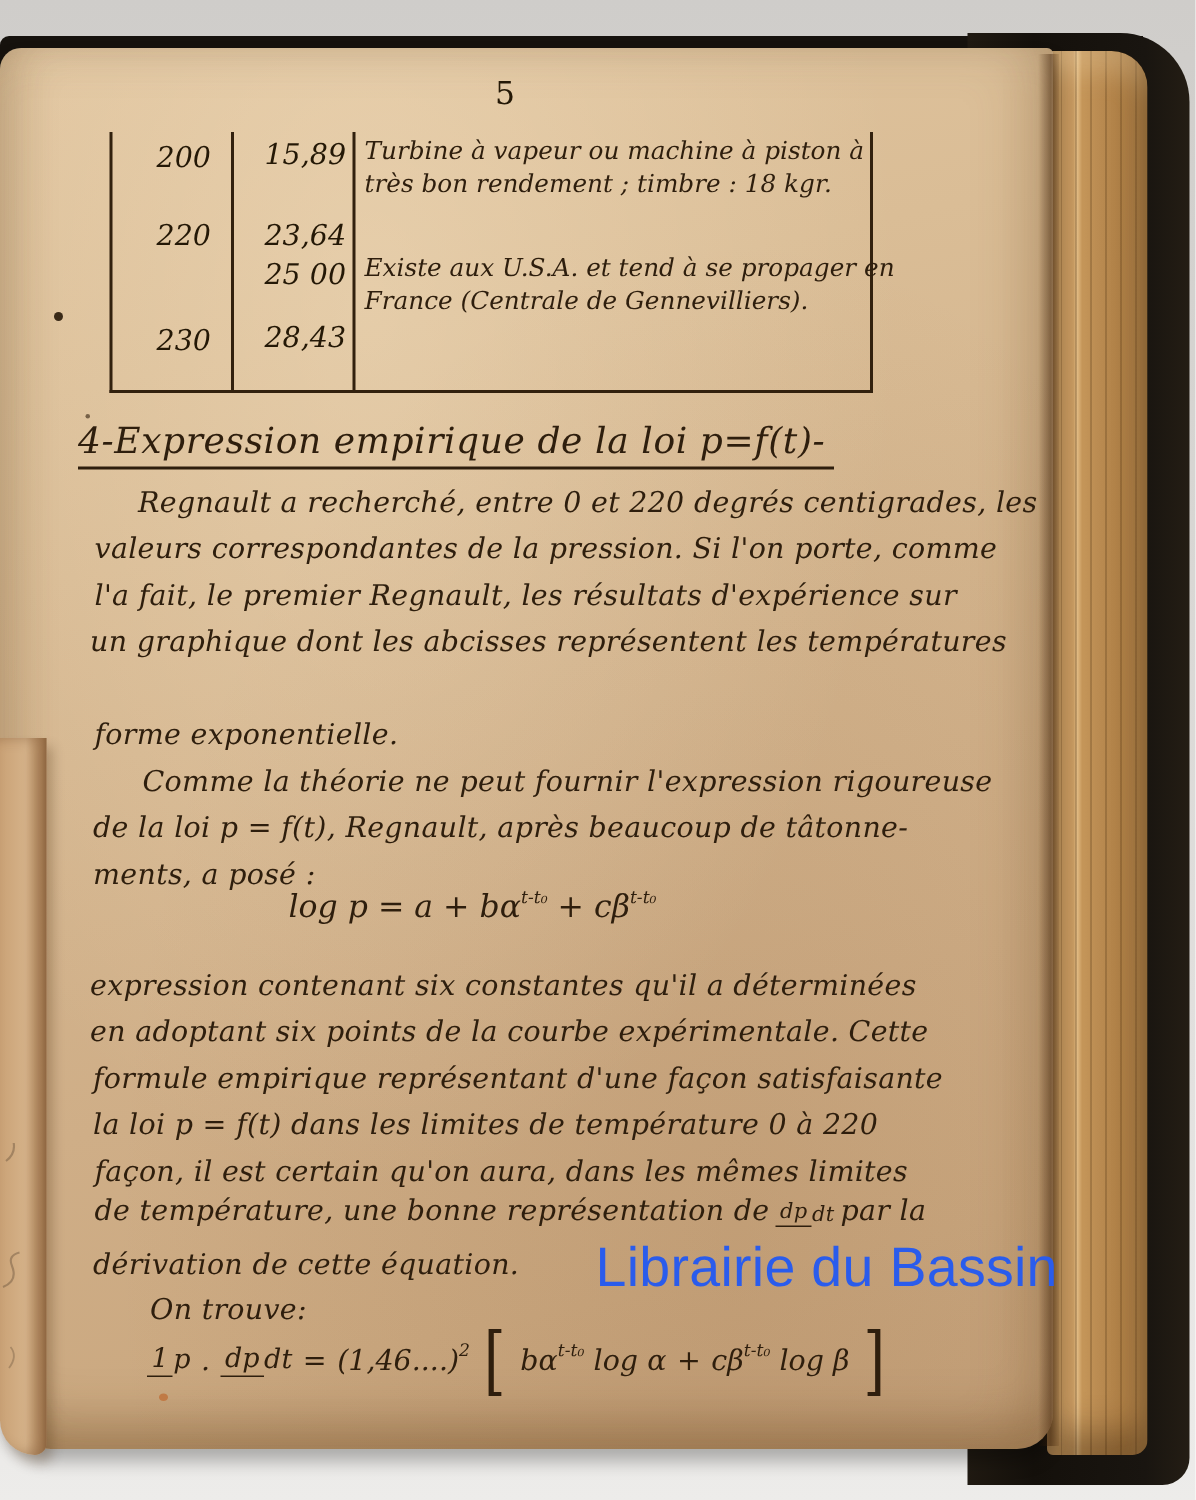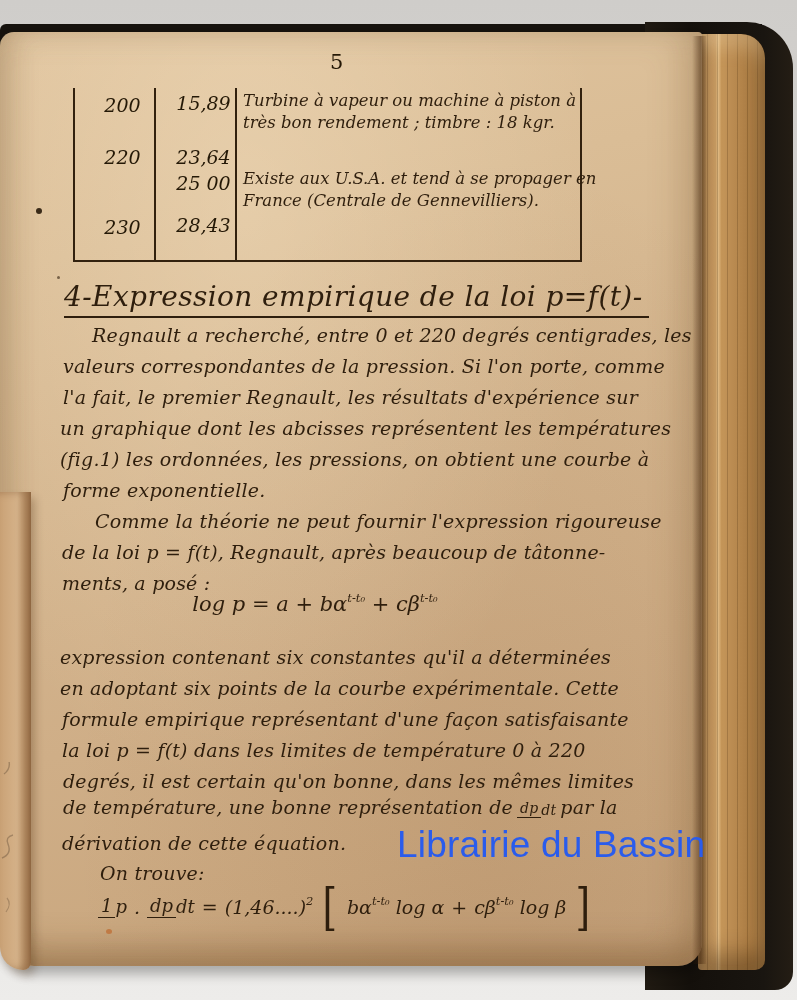--- a/index.html
+++ b/index.html
@@ -46,21 +46,21 @@
     box-shadow:inset -7px 0 9px rgba(90,50,20,0.35), 4px 6px 8px rgba(60,30,5,0.25);
   }
   .speck{position:absolute;border-radius:50%;}
   .speck-a{left:36px;top:176px;width:6px;height:6px;background:#3a2a18;}
   .speck-b{left:57px;top:244px;width:3px;height:3px;background:#4a3722;opacity:.7;}
   .speck-c{left:106px;top:897px;width:6px;height:5px;background:#c07a45;}
   
   .hw{font-style:italic;color:var(--ink);}
   .line{position:absolute;white-space:nowrap;font-size:19px;letter-spacing:0.2px;line-height:1;}
   .page-number{position:absolute;left:330px;top:18px;font-size:21px;font-style:normal;color:#241806;}
-  .heading{position:absolute;left:64px;top:248px;font-size:28px;letter-spacing:0.4px;border-bottom:2px solid var(--ink);padding:0 6px 3px 0;white-space:nowrap;}
+  .heading{position:absolute;left:52px;top:248px;font-size:24px;letter-spacing:0.4px;border-bottom:2px solid var(--ink);padding:0 6px 3px 0;white-space:nowrap;}
   
   .data-table{position:absolute;left:73px;top:56px;width:509px;height:174px;border-left:2px solid #32210e;border-right:2px solid #32210e;border-bottom:2px solid #32210e;}
   .col-div{position:absolute;top:0;bottom:0;width:2px;background:#32210e;}
   .col-div.d1{left:79px;}
   .col-div.d2{left:160px;}
   .tcell{position:absolute;white-space:nowrap;font-size:19px;color:#241806;padding-left:16px;}
   .tcell.temp{left:0;width:79px;text-align:center;}
   .tcell.press{left:81px;width:79px;text-align:center;}
   .tnote{position:absolute;left:168px;right:6px;font-size:16.5px;line-height:22px;color:var(--ink);font-style:italic;white-space:nowrap;}
   
@@ -107,37 +107,36 @@
     <div class="tnote" style="top:80px;">Existe aux U.S.A. et tend à se propager en</div>
     <div class="tnote" style="top:102px;">France (Centrale de Gennevilliers).</div>
   </div>
 
   <div class="hw heading">4-Expression empirique de la loi p=f(t)-</div>
 
   <div class="hw line" style="left:92px;top:294px;">Regnault a recherché, entre 0 et 220 degrés centigrades, les</div>
   <div class="hw line" style="left:63px;top:325px;">valeurs correspondantes de la pression. Si l'on porte, comme</div>
   <div class="hw line" style="left:63px;top:356px;">l'a fait, le premier Regnault, les résultats d'expérience sur</div>
   <div class="hw line" style="left:60px;top:387px;">un graphique dont les abcisses représentent les températures</div>
-  <div class="hw line" style="left:60px;top:418px;">(fig.1) les ordonnées, les pressions, on obtient une courbe à</div>
   <div class="hw line" style="left:63px;top:449px;">forme exponentielle.</div>
 
   <div class="hw line" style="left:95px;top:480px;">Comme la théorie ne peut fournir l'expression rigoureuse</div>
   <div class="hw line" style="left:62px;top:511px;">de la loi p = f(t), Regnault, après beaucoup de tâtonne-</div>
   <div class="hw line" style="left:62px;top:542px;">ments, a posé :</div>
 
   <div class="hw formula1">
     <span>log p = a + bα</span><span class="sup">t-t₀</span>
     <span>+ cβ</span><span class="sup">t-t₀</span>
   </div>
 
   <div class="hw line" style="left:60px;top:616px;">expression contenant six constantes qu'il a déterminées</div>
   <div class="hw line" style="left:60px;top:647px;">en adoptant six points de la courbe expérimentale. Cette</div>
   <div class="hw line" style="left:62px;top:678px;">formule empirique représentant d'une façon satisfaisante</div>
   <div class="hw line" style="left:62px;top:709px;">la loi p = f(t) dans les limites de température 0 à 220</div>
-  <div class="hw line" style="left:63px;top:740px;">degrés, il est certain qu'on bonne, dans les mêmes limites</div>
+  <div class="hw line" style="left:63px;top:740px;">façon, il est certain qu'on aura, dans les mêmes limites</div>
 
   <div class="hw line line-flex" style="left:63px;top:766px;">
     <span>de température, une bonne représentation de</span>
     <span class="frac inline-frac">
       <span class="num">dp</span>
       <span class="den">dt</span>
     </span>
     <span>par la</span>
   </div>
 

